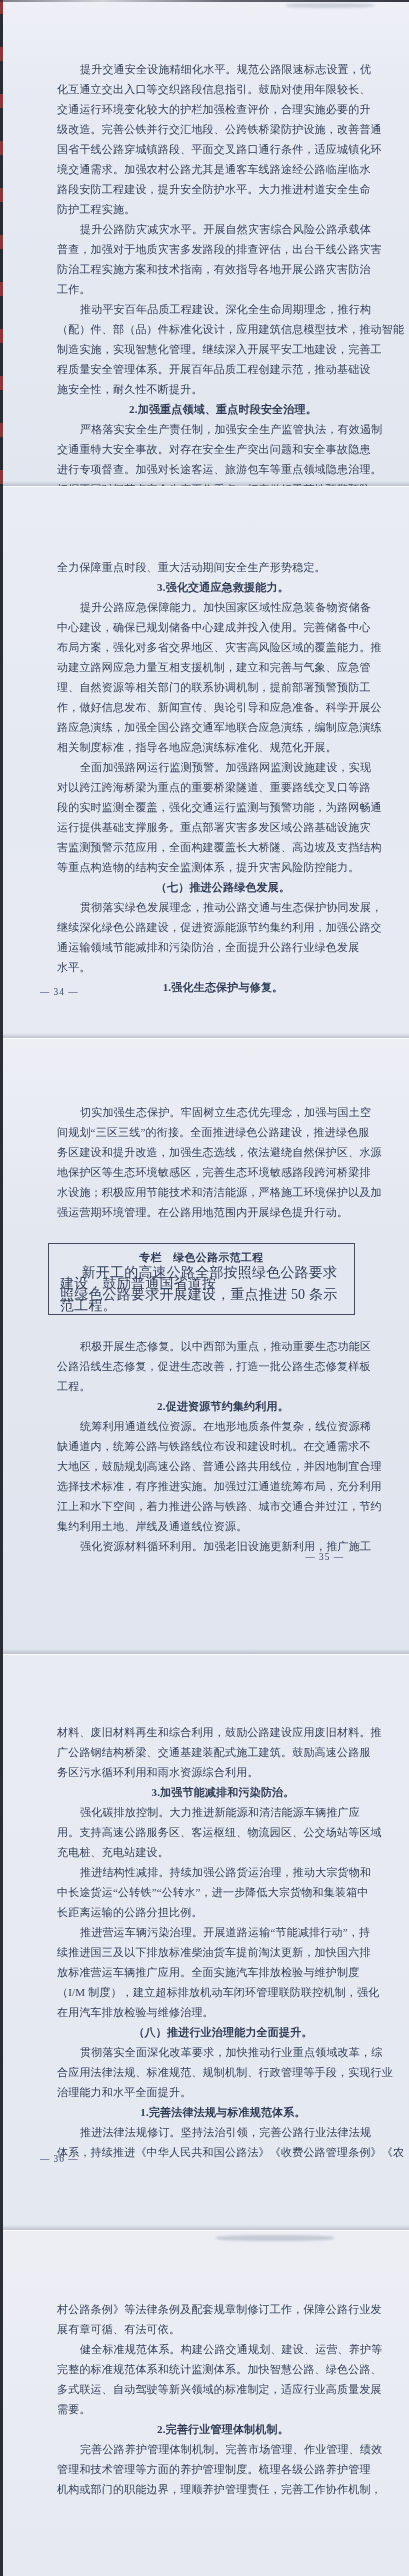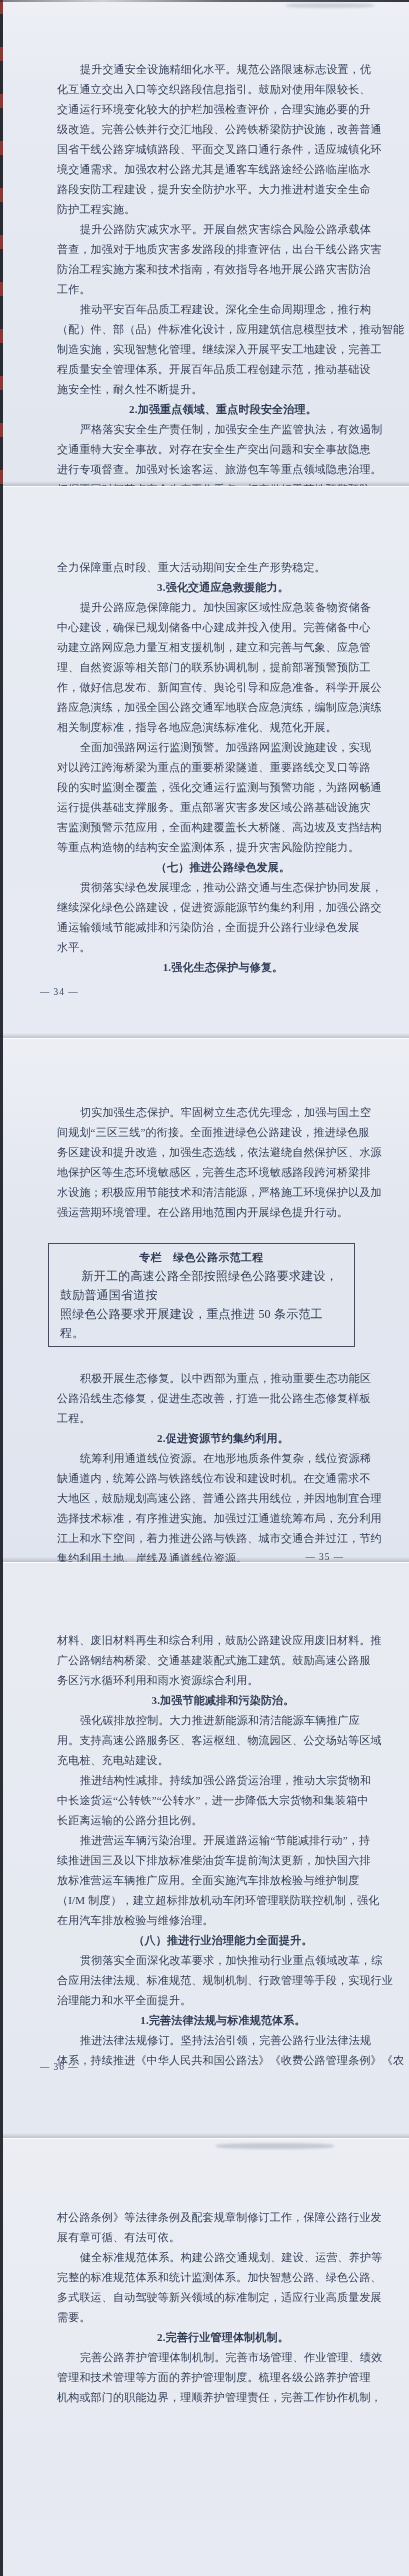--- a/index.html
+++ b/index.html
@@ -1,39 +1,39 @@
 <!DOCTYPE html>
 <html style="font-size:8.2px"><head>
 <meta charset="utf-8">
 <style>
   html,body{margin:0;padding:0;background:#c9cdd8;}
   body{width:409px;font-family:"Liberation Serif","DejaVu Serif",serif;}
   .doc{width:409px;}
   .page{position:relative;overflow:hidden;}
   .page.p1{height:486px;background:linear-gradient(180deg,#eef0f6 0%,#e7eaf2 18%,#e4e8f1 60%,#e2e6ef 100%);}
   .page.p2{height:552px;background:linear-gradient(180deg,#e9ecf3 0%,#e5e9f1 50%,#e7eaf2 100%);}
-  .page.p3{height:524px;background:linear-gradient(180deg,#edeff5 0%,#e3e7f0 30%,#dfe4ee 100%);}
+  .page.p3{height:616px;background:linear-gradient(180deg,#edeff5 0%,#e3e7f0 30%,#dfe4ee 100%);}
   .page.p4{height:576px;background:linear-gradient(180deg,#e8ebf2 0%,#e4e8f0 100%);}
   .page.p5{height:583px;background:linear-gradient(180deg,#eceef4 0%,#e6e9f1 55%,#e8ebf2 100%);}
   .page::after{content:'';position:absolute;left:0;right:0;bottom:0;height:4.6px;
     background:linear-gradient(rgba(100,106,124,0),rgba(100,106,124,.30));}
   .page:not(:first-child)::before{content:'';position:absolute;top:0;left:0;right:0;height:1px;background:#fcfdff;z-index:3;}
   .content{position:relative;margin-left:57px;width:309px;color:#323e57;}
   .p1 .content{padding-top:59px;}
   .p2 .content{padding-top:71px;}
   .p3 .content{padding-top:64px;}
   .p4 .content{padding-top:68px;}
   .p5 .content{padding-top:69px;}
   .line{height:20px;line-height:20px;font-size:11px;letter-spacing:0.2px;white-space:pre;}
   .line.indent{text-indent:23px;}
   .line.hd{font-weight:bold;text-align:center;}
   .box{box-sizing:content-box;width:283px;margin:20.6px 0 20.6px -9.3px;padding:4.6px 11.3px 3.6px;
     border:1px solid #454c60;}
   .box-title{text-align:center;font-weight:bold;font-size:10.8px;line-height:18.5px;letter-spacing:0.5px;color:#2e3a54;}
-  .box-line{font-size:12px;line-height:19px;letter-spacing:0.2px;color:#323e57;}
+  .box-line{font-size:14px;line-height:11px;letter-spacing:0.2px;color:#323e57;}
   .box-line.indent{text-indent:21.6px;}
   .page-num{position:absolute;font-size:9.3px;letter-spacing:1px;color:#38445f;}
   .pn-right{right:65px;}
   .pn-left{left:40px;text-align:center;}
   .p1 .page-num{top:488px;}
   .p2 .page-num{top:501px;}
   .p3 .page-num{top:514px;}
   .p4 .page-num{top:500px;}
   .edge{position:absolute;left:0;top:0;bottom:0;width:2.6px;background:#1a1d25;opacity:.92;z-index:4;}
   .p1 .edge{background:repeating-linear-gradient(180deg,#7e2a26 0 14.4px,#181b22 14.4px 47px);}
@@ -79,20 +79,21 @@
     <span class="page-num pn-right">— 33 —</span>
   </section>
 
   <section class="page p2">
     <div class="edge"></div>
     <div class="content">
         <div class="line">全力保障重点时段、重大活动期间安全生产形势稳定。</div>
         <div class="line indent hd">3.强化交通应急救援能力。</div>
         <div class="line indent">提升公路应急保障能力。加快国家区域性应急装备物资储备</div>
         <div class="line">中心建设，确保已规划储备中心建成并投入使用。完善储备中心</div>
+        <div class="line">布局方案，强化对多省交界地区、灾害高风险区域的覆盖能力。推</div>
         <div class="line">动建立路网应急力量互相支援机制，建立和完善与气象、应急管</div>
         <div class="line">理、自然资源等相关部门的联系协调机制，提前部署预警预防工</div>
         <div class="line">作，做好信息发布、新闻宣传、舆论引导和应急准备。科学开展公</div>
         <div class="line">路应急演练，加强全国公路交通军地联合应急演练，编制应急演练</div>
         <div class="line">相关制度标准，指导各地应急演练标准化、规范化开展。</div>
         <div class="line indent">全面加强路网运行监测预警。加强路网监测设施建设，实现</div>
         <div class="line">对以跨江跨海桥梁为重点的重要桥梁隧道、重要路线交叉口等路</div>
         <div class="line">段的实时监测全覆盖，强化交通运行监测与预警功能，为路网畅通</div>
         <div class="line">运行提供基础支撑服务。重点部署灾害多发区域公路基础设施灾</div>
         <div class="line">害监测预警示范应用，全面构建覆盖长大桥隧、高边坡及支挡结构</div>

